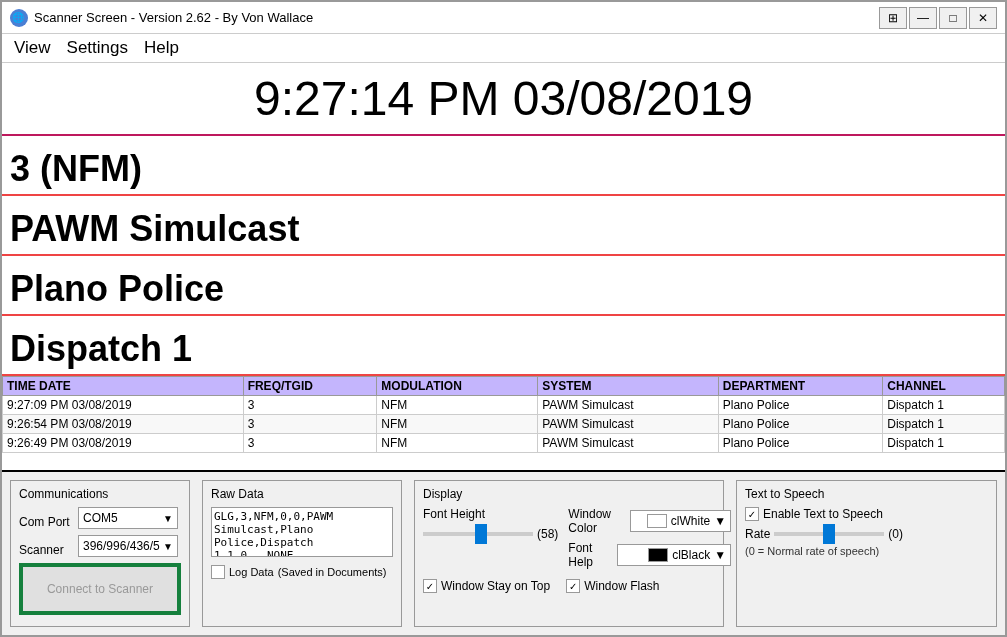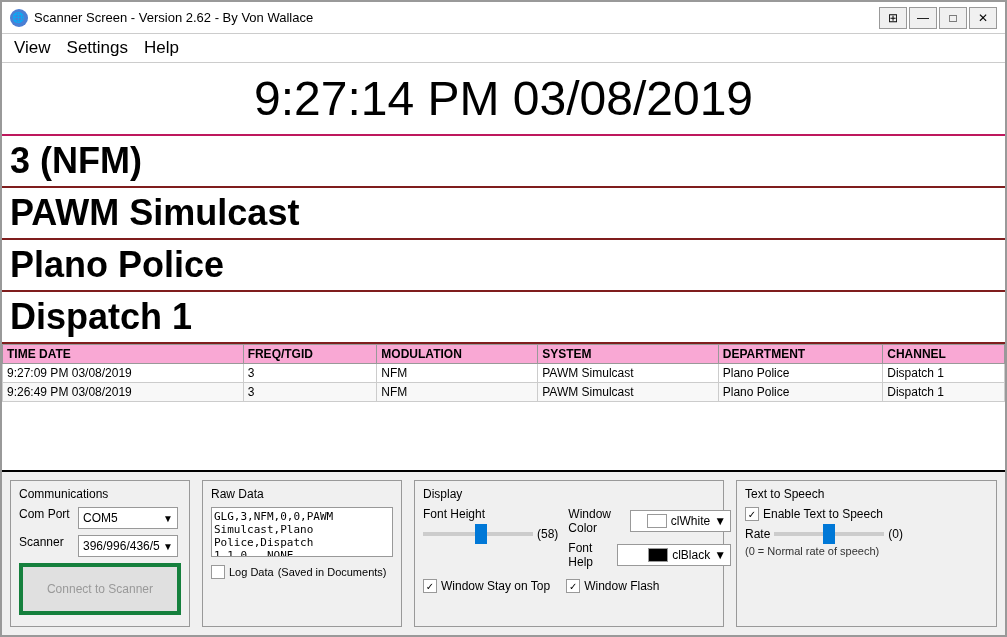--- a/index.html
+++ b/index.html
@@ -26,50 +26,51 @@
     .datetime-section {
       text-align: center;
       font-size: 48px;
       font-weight: normal;
       padding: 8px 0;
       border-bottom: 2px solid #be185d;
       color: #000;
     }
 
     .info-row {
-      border-bottom: 2px solid #7f1d1d;
+      border-bottom: 2px solid #ef4444;
       padding: 4px 8px;
+      margin-top: 8px;
     }
     .info-row.mode { font-size: 36px; font-weight: bold; }
     .info-row.system-name { font-size: 36px; font-weight: bold; }
     .info-row.dept { font-size: 36px; font-weight: bold; }
     .info-row.channel { font-size: 36px; font-weight: bold; }
 
     .table-section { flex: 1; display: flex; flex-direction: column; overflow: hidden; position: relative; }
     .table-wrapper { flex: 1; overflow-y: auto; position: relative; }
     .data-table { width: 100%; border-collapse: collapse; font-size: 12px; }
-    .data-table th { background: #f9a8d4; border: 1px solid #999; padding: 2px 4px; text-align: left; font-weight: bold; position: sticky; top: 0; }
+    .data-table th { background: #c4b5fd; border: 1px solid #999; padding: 2px 4px; text-align: left; font-weight: bold; position: sticky; top: 0; }
     .data-table td { border: 1px solid #ccc; padding: 2px 4px; }
     .data-table tr:nth-child(even) td { background: #f8f8f8; }
 
     .bottom-panel {
       display: flex;
       border-top: 2px solid #000;
       background: #f0f0f0;
       padding: 8px;
       gap: 12px;
       height: 165px;
     }
 
     .panel-section { border: 1px solid #999; background: #f0f0f0; padding: 6px 8px; }
     .panel-title { font-size: 12px; font-weight: normal; margin-bottom: 6px; }
 
     
     .comm-section { width: 180px; }
-    .field-row { display: flex; align-items: flex-start; margin-bottom: 6px; gap: 4px; }
+    .field-row { display: flex; align-items: flex-end; margin-bottom: 6px; gap: 4px; }
     .field-label { font-size: 12px; width: 55px; }
     .field-select {
       border: 1px solid #999; background: #fff; font-size: 12px;
       padding: 1px 4px; height: 22px; display: flex; align-items: center;
       justify-content: space-between; cursor: pointer; width: 100px;
     }
     .field-select .arrow { font-size: 10px; }
     .action-btn {
       display: block; width: 100%; text-align: center;
       border: 4px solid #15803d; background: #e0e0e0;
@@ -165,20 +166,28 @@
         <tbody id="table-body">
         <tr>
               <td>9:27:09 PM 03/08/2019</td>
               <td>3</td>
               <td>NFM</td>
               <td>PAWM Simulcast</td>
               <td>Plano Police</td>
               <td>Dispatch 1</td>
             </tr>
             <tr>
+              <td>9:26:54 PM 03/08/2019</td>
+              <td>3</td>
+              <td>NFM</td>
+              <td>PAWM Simulcast</td>
+              <td>Plano Police</td>
+              <td>Dispatch 1</td>
+            </tr>
+            <tr>
               <td>9:26:49 PM 03/08/2019</td>
               <td>3</td>
               <td>NFM</td>
               <td>PAWM Simulcast</td>
               <td>Plano Police</td>
               <td>Dispatch 1</td>
             </tr>
           </tbody>
       </table>
     </div>

